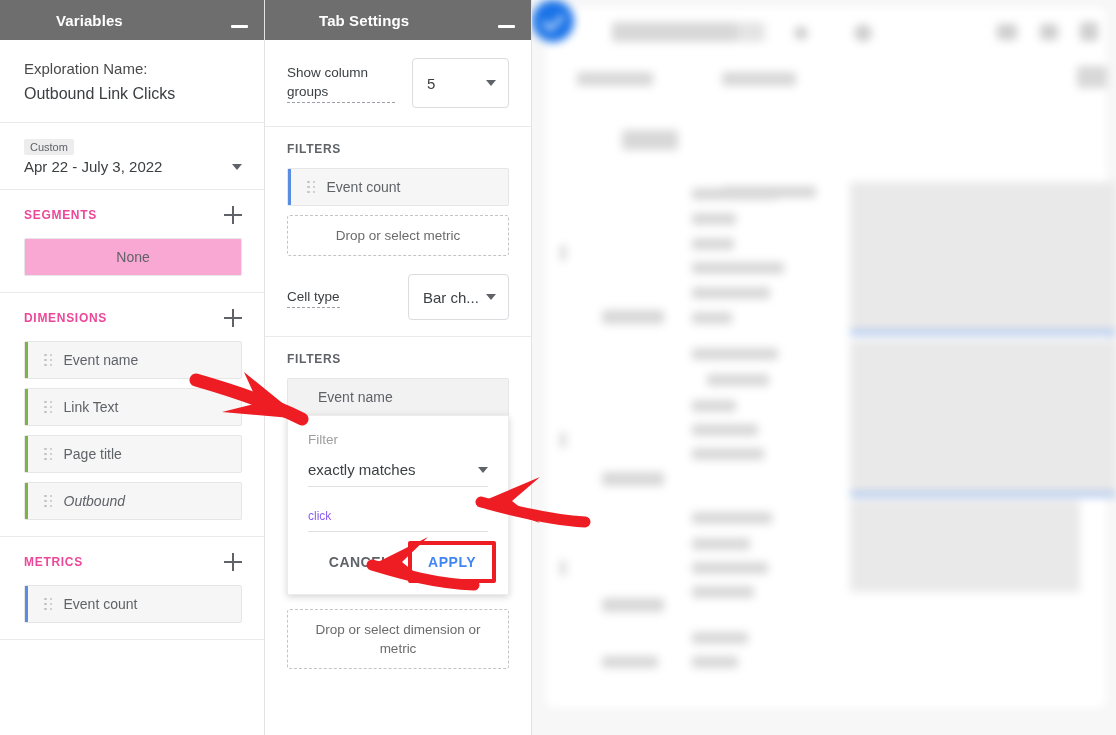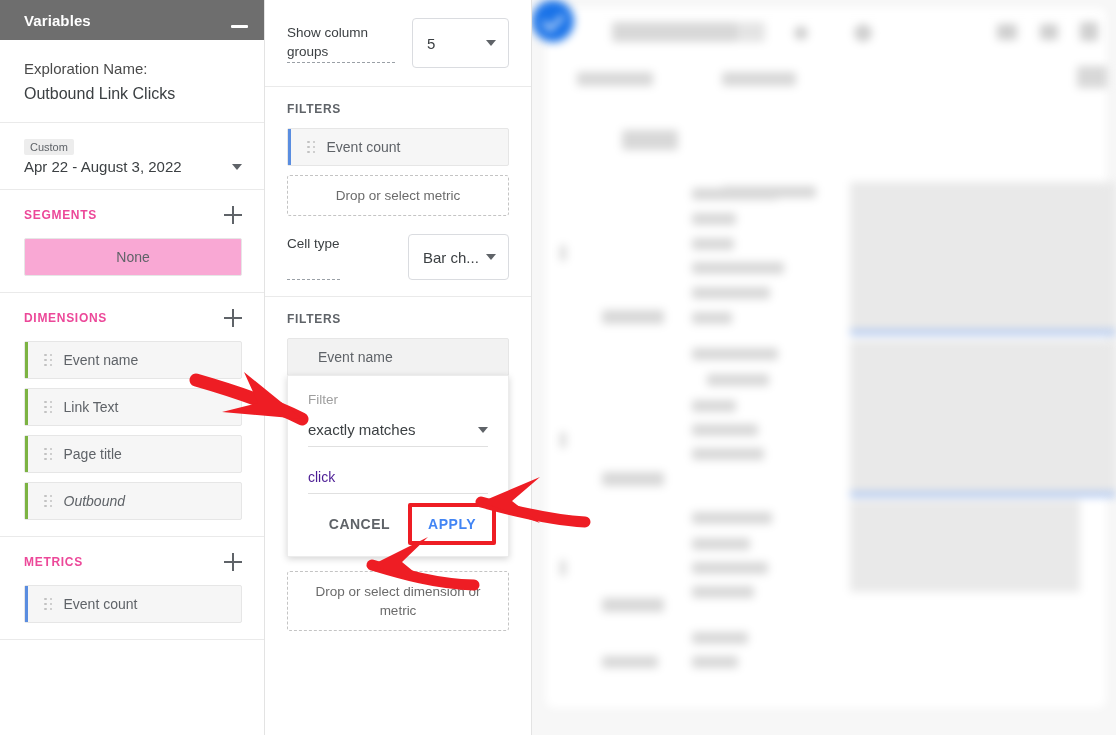--- a/index.html
+++ b/index.html
@@ -15,21 +15,21 @@
   .panel { position: absolute; top: 0; background: #fff; height: 735px; }
   #variables-panel { left: 0; width: 265px; border-right: 1px solid #e3e3e3; }
   #tabsettings-panel { left: 265px; width: 267px; border-right: 1px solid #e3e3e3; }
 
   .panel-header {
     height: 40px; background: #6e6e6e; color: #fff;
     display: flex; align-items: center; justify-content: space-between;
     padding: 0 16px 0 24px;
   }
   #tabsettings-panel .panel-header { padding-left: 22px; }
-  .panel-header .title { font-size: 15px; font-weight: bold; letter-spacing: .1px; }
+  .panel-header .title { font-size: 15px; font-weight: bold; letter-spacing: .1px; margin-left: 32px; }
   .minimize-dash {
     width: 17px; height: 3px; background: #fff; border-radius: 1px;
     margin-top: 12px;
   }
 
   .section { padding: 16px 22px 16px 24px; border-bottom: 1px solid #eaeaea; }
 
   
   .exp-label { font-size: 15px; color: #4a4a4a; line-height: 25px; }
   .exp-value { font-size: 16px; color: #3c4043; line-height: 25px; }
@@ -105,21 +105,21 @@
   .ts-sec-title {
     font-size: 12px; letter-spacing: .7px; color: #5f6368;
     font-weight: bold; margin-bottom: 12px;
   }
   .dropzone {
     border: 1px dashed #c4c4c4; border-radius: 3px; min-height: 40px;
     display: flex; align-items: center; justify-content: center; text-align: center;
     font-size: 13.5px; color: #6b6b6b; padding: 10px 12px; line-height: 19px;
   }
   .celltype-row {
-    display: flex; justify-content: space-between;
+    display: flex; align-items: center; justify-content: space-between;
     margin-top: 18px;
   }
 
   
   #filters-section { padding: 15px 22px 0 22px; position: relative; }
   .filter-chip {
     height: 38px; background: #f2f2f2; border: 1px solid #e6e6e6;
     display: flex; align-items: center; padding-left: 30px;
     font-size: 14px; color: #5f6368; border-radius: 2px;
   }
@@ -129,21 +129,21 @@
     padding: 16px 20px 8px 20px; margin-top: -1px;
   }
   .filter-popup .f-label { font-size: 13.5px; color: #9e9e9e; margin-bottom: 14px; }
   .f-select {
     display: flex; align-items: center; justify-content: space-between;
     border-bottom: 1px solid #e0e0e0; padding-bottom: 8px;
     font-size: 15px; color: #3c4043;
   }
   .f-input {
     border-bottom: 1px solid #e0e0e0; padding: 22px 0 8px 0;
-    font-size: 14px; color: #4c1d95;
+    font-size: 12px; color: #8b5cf6;
   }
   .f-actions {
     display: flex; align-items: center; justify-content: flex-end;
     gap: 14px; padding: 14px 0 8px 0;
   }
   .btn-text {
     font-size: 14px; font-weight: bold; letter-spacing: .5px;
     padding: 8px 12px; cursor: pointer; background: none; border: none;
     font-family: "Liberation Sans", sans-serif;
   }
@@ -247,21 +247,21 @@
     </div>
 
     <div class="section">
       <div class="exp-label">Exploration Name:</div>
       <div class="exp-value">Outbound Link Clicks</div>
     </div>
 
     <div class="date-section">
       <span class="custom-pill">Custom</span>
       <div class="date-row">
-        <span class="date-text">Apr 22 - August 3, 2022</span>
+        <span class="date-text">Apr 22 - July 3, 2022</span>
         <span class="caret"></span>
       </div>
     </div>
 
     <div class="section">
       <div class="sec-head">
         <span class="sec-title">SEGMENTS</span>
         <span class="plus-icon"></span>
       </div>
       <div class="none-box">None</div>
@@ -336,20 +336,24 @@
             <i></i>
             <i></i>
             <i></i>
           </span>
         <span class="label">Event count</span>
       </div>
     </div>
   </div>
 
   <div class="panel" id="tabsettings-panel">
+    <div class="panel-header">
+      <span class="title">Tab Settings</span>
+      <span class="minimize-dash"></span>
+    </div>
 
     <div class="ts-row">
       <span class="ts-label">Show column groups</span>
       <div class="select-box">
         <span>5</span>
         <span class="caret"></span>
       </div>
     </div>
 
     <div class="ts-section">

